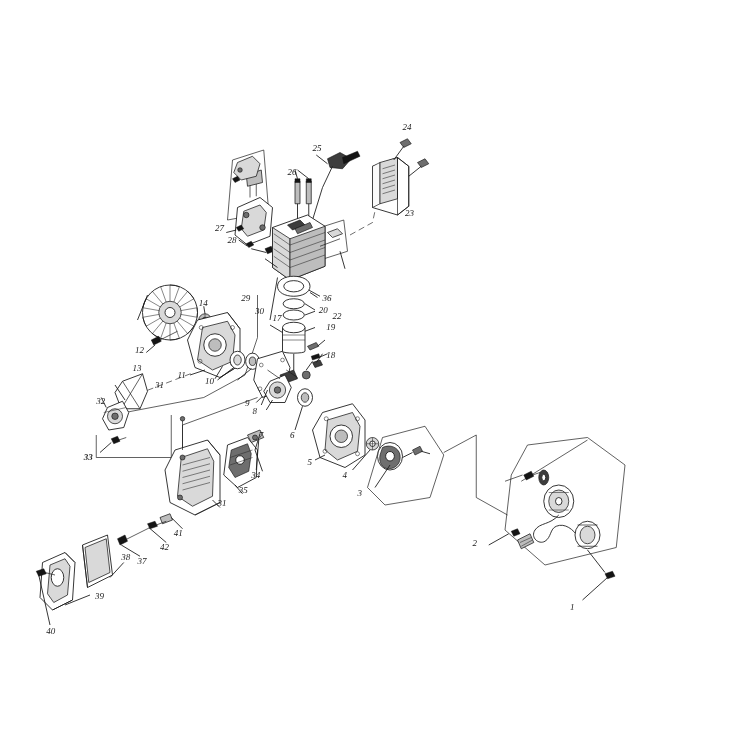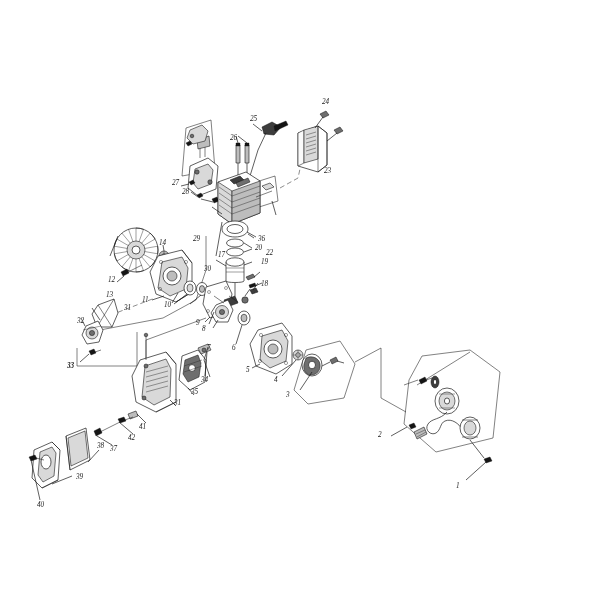--- a/index.html
+++ b/index.html
@@ -404,21 +404,21 @@
   <div class="num" style="left:255px;top:245px;">20</div>
   <div class="num" style="left:258px;top:236px;">36</div>
   <div class="num" style="left:266px;top:216px;margin-top:34px;">22</div>
   <div class="num" style="left:324px;top:168px;">23</div>
   <div class="num" style="left:322px;top:99px;">24</div>
   <div class="num" style="left:250px;top:116px;">25</div>
   <div class="num" style="left:230px;top:135px;">26</div>
   <div class="num" style="left:172px;top:180px;">27</div>
   <div class="num" style="left:182px;top:189px;">28</div>
   <div class="num" style="left:193px;top:196px;margin-top:40px;">29</div>
-  <div class="num" style="left:204px;top:220px;margin-top:46px;">30</div>
+  <div class="num" style="left:204px;top:200px;margin-top:46px;">30</div>
   <div class="num" style="left:88px;top:305px;margin-left:36px;">31</div>
   <div class="num" style="left:77px;top:318px;">32</div>
   <div class="num" style="left:67px;top:363px;font-weight:bold;">33</div>
   <div class="num" style="left:201px;top:377px;">34</div>
   <div class="num" style="left:191px;top:389px;">35</div>
   <div class="num" style="left:174px;top:400px;">31</div>
   <div class="num" style="left:110px;top:446px;">37</div>
   <div class="num" style="left:97px;top:443px;">38</div>
   <div class="num" style="left:76px;top:474px;">39</div>
   <div class="num" style="left:37px;top:502px;">40</div>

